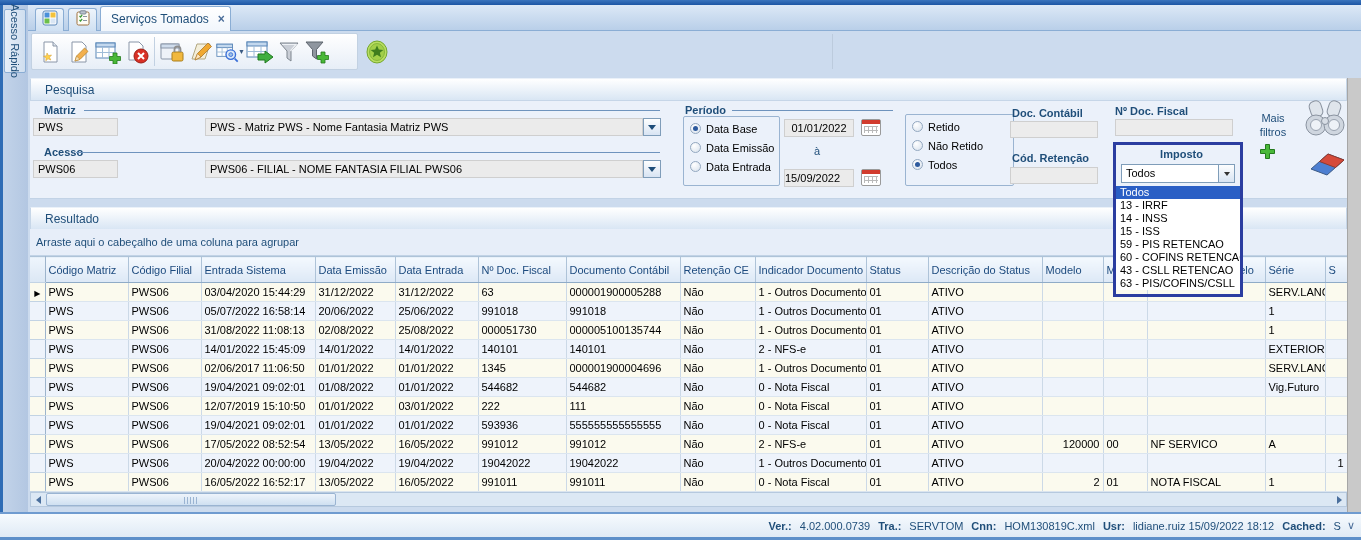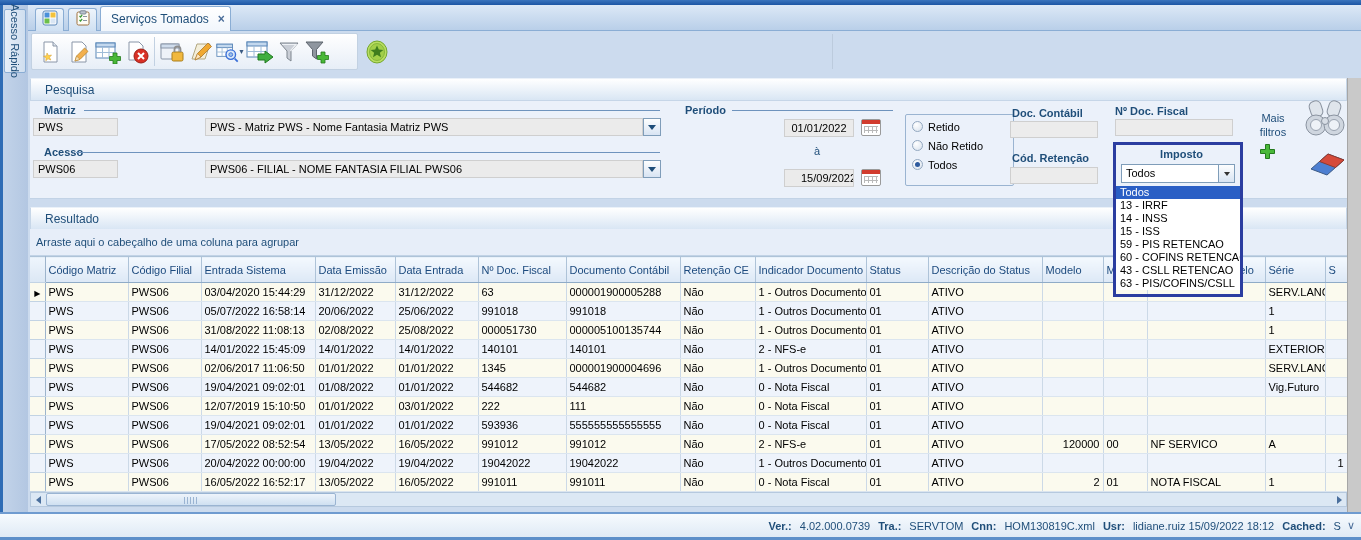--- a/index.html
+++ b/index.html
@@ -287,24 +287,38 @@
     <div class="glabel" style="left:14px;top:45px;">Acesso</div>
     <div class="fline" style="left:46px;top:51px;width:584px;"></div>
     <div class="tfield" style="left:3px;top:59px;width:85px;">PWS06</div>
     <div class="tfield" style="left:175px;top:59px;width:438px;">PWS06 - FILIAL -  NOME FANTASIA FILIAL PWS06</div>
     <div class="combo-btn" style="left:613px;top:59px;">
         <span class="tri-down"></span>
       </div>
 
     <div class="glabel" style="left:655px;top:3px;">Período</div>
     <div class="fline" style="left:702px;top:9px;width:161px;"></div>
+    <div class="gbox" style="left:653px;top:15px;width:97px;height:70px;" id="periodo-radios">
+        <div class="ropt">
+          <span class="radio sel"></span>
+          <span>Data Base</span>
+        </div>
+        <div class="ropt">
+          <span class="radio"></span>
+          <span>Data Emissão</span>
+        </div>
+        <div class="ropt">
+          <span class="radio"></span>
+          <span>Data Entrada</span>
+        </div>
+      </div>
     <div class="tfield" style="left:754px;top:18px;width:70px;text-align:center;padding-left:0;">01/01/2022</div>
     <div class="cal-icon" style="left:831px;top:18px;"></div>
     <div class="a-label" style="left:784px;top:44px;">à</div>
-    <div class="tfield" style="left:754px;top:68px;width:70px;text-align:left;padding-left:16px;">15/09/2022</div>
+    <div class="tfield" style="left:754px;top:68px;width:70px;text-align:left;padding-left:0;">15/09/2022</div>
     <div class="cal-icon" style="left:831px;top:68px;"></div>
 
     <div class="gbox" style="left:875px;top:13px;width:109px;height:72px;" id="retido-radios">
         <div class="ropt">
           <span class="radio"></span>
           <span>Retido</span>
         </div>
         <div class="ropt">
           <span class="radio"></span>
           <span>Não Retido</span>

